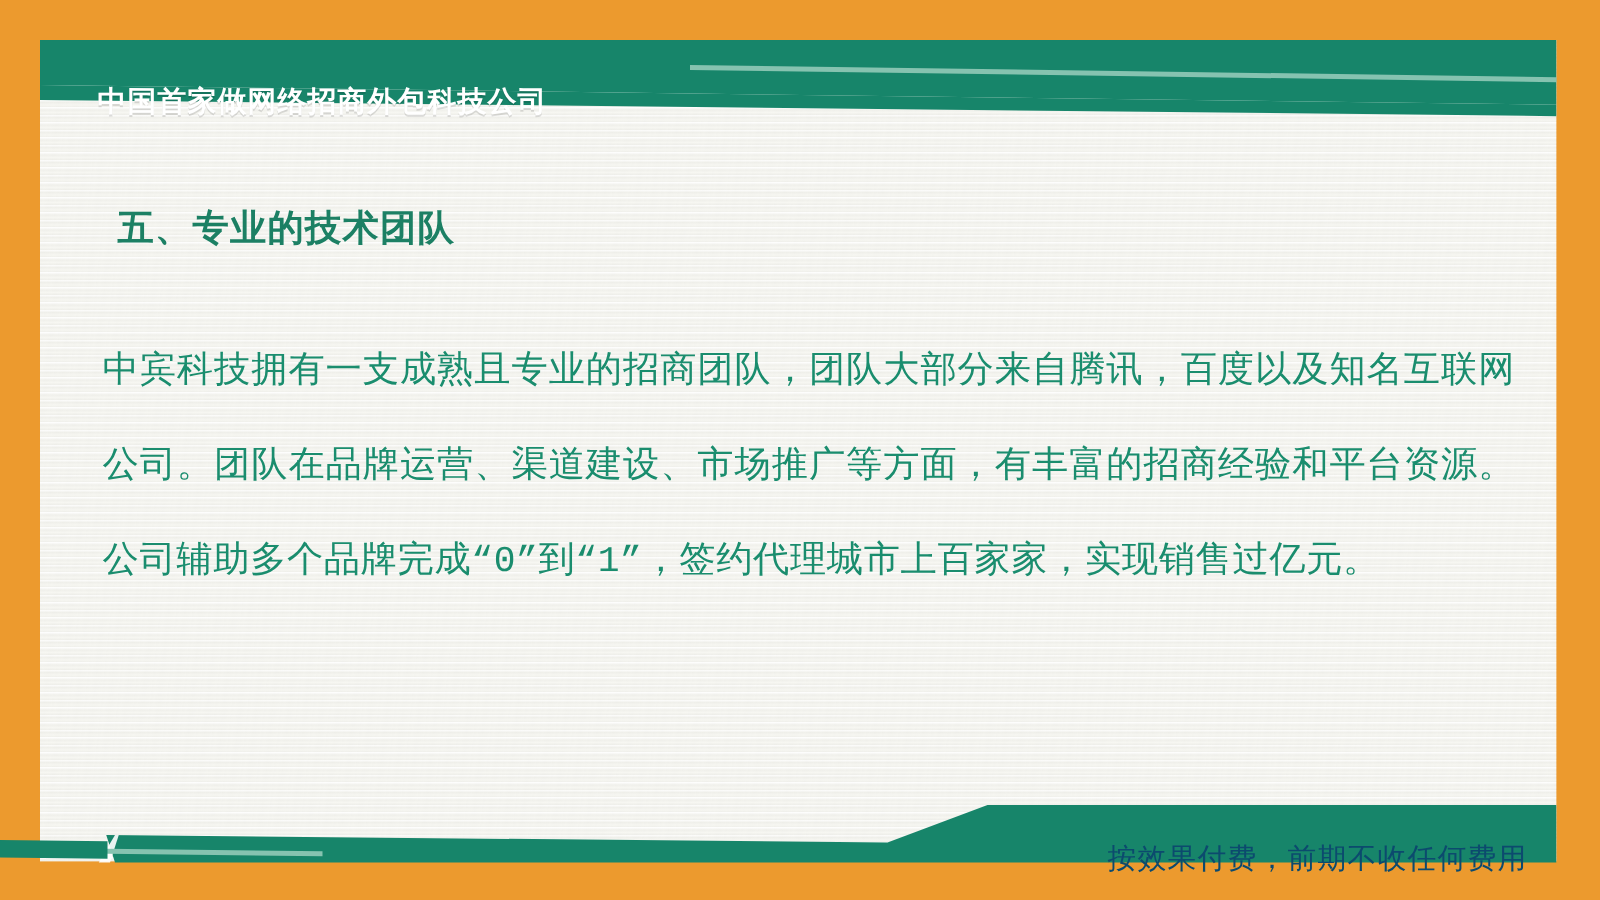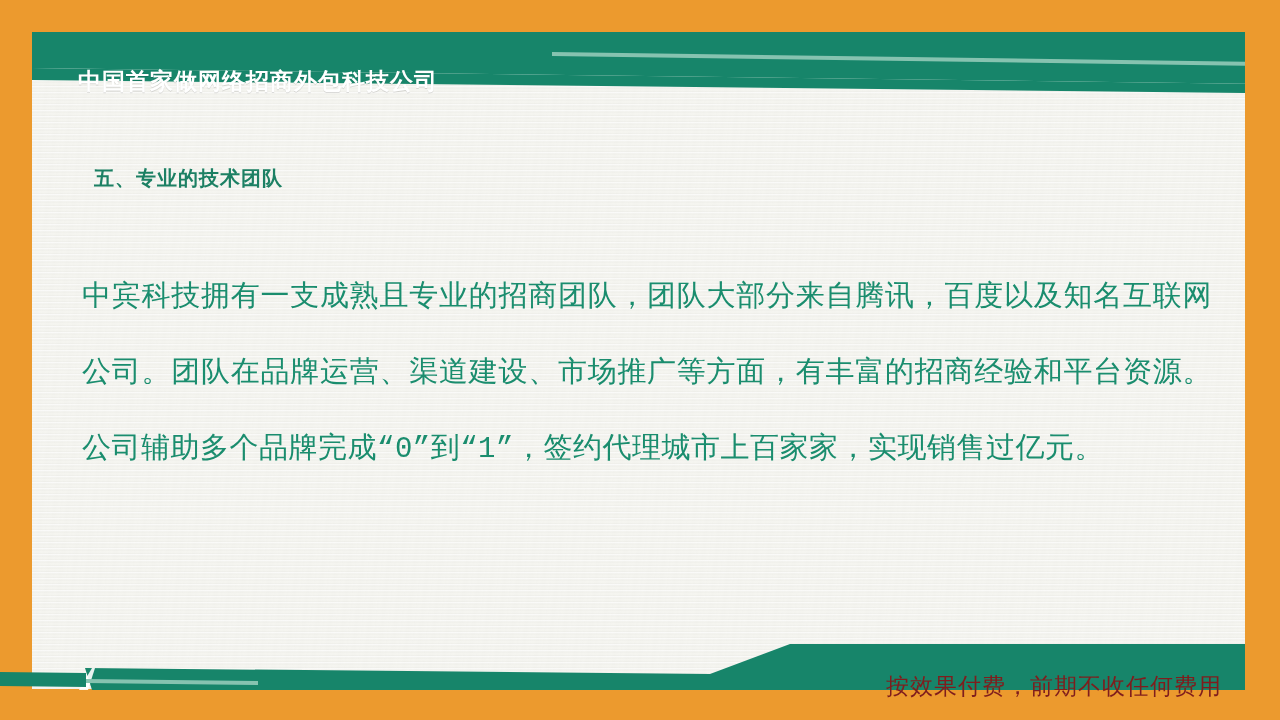--- a/index.html
+++ b/index.html
@@ -64,21 +64,21 @@
     line-height: 1;
     white-space: nowrap;
     text-shadow: 0 1px 0 rgba(0,0,0,0.12);
   }
 
   
   #section-title {
     position: absolute;
     left: 62px;
     top: 134px;
-    font-size: 20px;
+    font-size: 29px;
     font-weight: bold;
     color: #1c8064;
     letter-spacing: 1px;
     line-height: 1.2;
     white-space: nowrap;
   }
 
   
   #body-text {
     position: absolute;
@@ -104,21 +104,21 @@
     pointer-events: none;
   }
   #footer-band svg { display: block; }
 
   #footer-text {
     position: absolute;
     right: 58px;
     bottom: 22px;
     font-size: 23px;
     font-weight: normal;
-    color: #7f1d1d;
+    color: #0c4a6e;
     letter-spacing: 1px;
     line-height: 1;
     white-space: nowrap;
     margin-top: 28px;
   }
 </style>
 </head>
 <body>
 
 <div id="slide">

